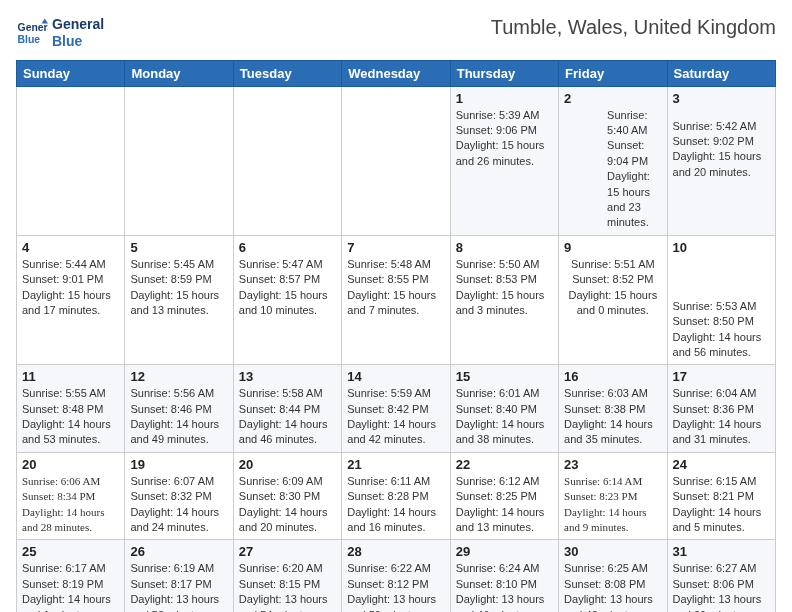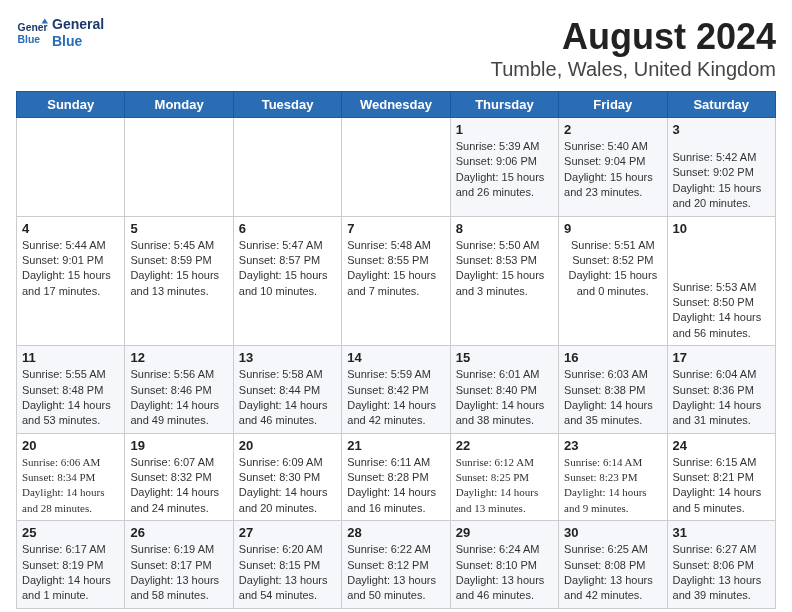--- a/index.html
+++ b/index.html
@@ -38,21 +38,21 @@
       color: #444;
     }
     table {
       width: 100%;
       border-collapse: collapse;
       font-size: 11px;
     }
     thead tr th {
       background: #2a6db5;
       color: #fff;
-      text-align: center;
+      text-align: left;
       padding: 5px 6px;
       font-size: 13px;
       font-weight: bold;
       border: 1px solid #1a5aa0;
     }
     tbody tr td {
       border: 1px solid #ccc;
       vertical-align: top;
       padding: 4px 5px;
       height: 80px;
@@ -87,21 +87,20 @@
       <text x="2" y="18" font-size="13" font-weight="bold" fill="#1a3a6b">General</text>
       <text x="2" y="32" font-size="13" font-weight="bold" fill="#2a6db5">Blue</text>
       <polygon points="32,8 40,8 36,2" fill="#2a6db5"></polygon>
     </svg>
     <div style="display:flex;flex-direction:column;line-height:1.2">
       <span style="font-size:14px;font-weight:bold;color:#1a3a6b">General</span>
       <span style="font-size:14px;font-weight:bold;color:#2a6db5">Blue</span>
     </div>
   </div>
   <div class="title-block">
-    <div class="month-year">August 2024</div>
     <div class="location">Tumble, Wales, United Kingdom</div>
   </div>
 </div>
 
 <table>
   <thead>
     <tr>
     <th>Sunday</th>
         <th>Monday</th>
         <th>Tuesday</th>
@@ -119,21 +118,21 @@
         <td class="empty-cell"></td>
         <td>
           <span class="day-number">1</span>
           <div class="day-info" style="white-space: pre-line;">Sunrise: 5:39 AM
 Sunset: 9:06 PM
 Daylight: 15 hours
 and 26 minutes.</div>
         </td>
         <td>
           <span class="day-number">2</span>
-          <div class="day-info" style="white-space: pre-line;">Sunrise: 5:40 AM
+          <div class="day-info" style="white-space: pre-line; margin-left: 43px;">Sunrise: 5:40 AM
 Sunset: 9:04 PM
 Daylight: 15 hours
 and 23 minutes.</div>
         </td>
         <td>
           <span class="day-number">3</span>
           <div class="day-info" style="white-space: pre-line; margin-top: 13px;">Sunrise: 5:42 AM
 Sunset: 9:02 PM
 Daylight: 15 hours
 and 20 minutes.</div>
@@ -265,21 +264,21 @@
         </td>
         <td>
           <span class="day-number">21</span>
           <div class="day-info" style="white-space: pre-line;">Sunrise: 6:11 AM
 Sunset: 8:28 PM
 Daylight: 14 hours
 and 16 minutes.</div>
         </td>
         <td>
           <span class="day-number">22</span>
-          <div class="day-info" style="white-space: pre-line; font-family: Liberation Serif, serif;">Sunrise: 6:12 AM
+          <div class="day-info" style="white-space: pre-line;">Sunrise: 6:12 AM
 Sunset: 8:25 PM
 Daylight: 14 hours
 and 13 minutes.</div>
         </td>
         <td>
           <span class="day-number">23</span>
           <div class="day-info" style="white-space: pre-line; font-family: Liberation Serif, serif;">Sunrise: 6:14 AM
 Sunset: 8:23 PM
 Daylight: 14 hours
 and 9 minutes.</div>

